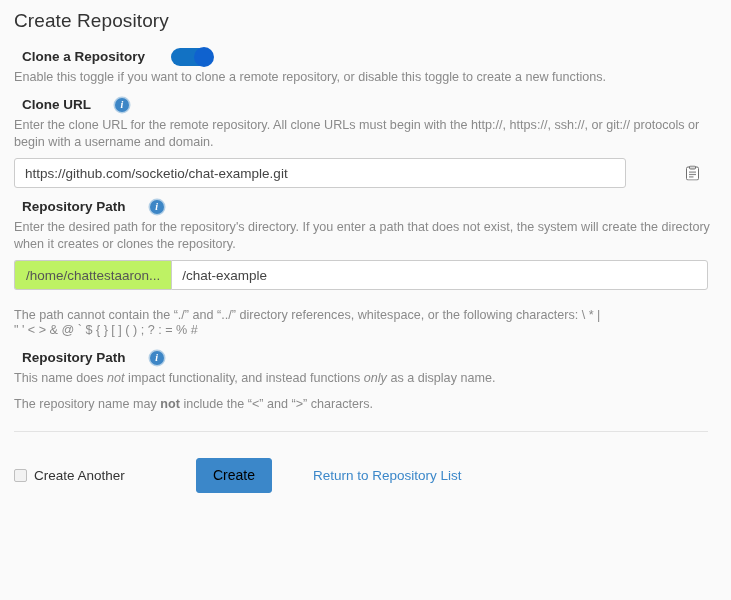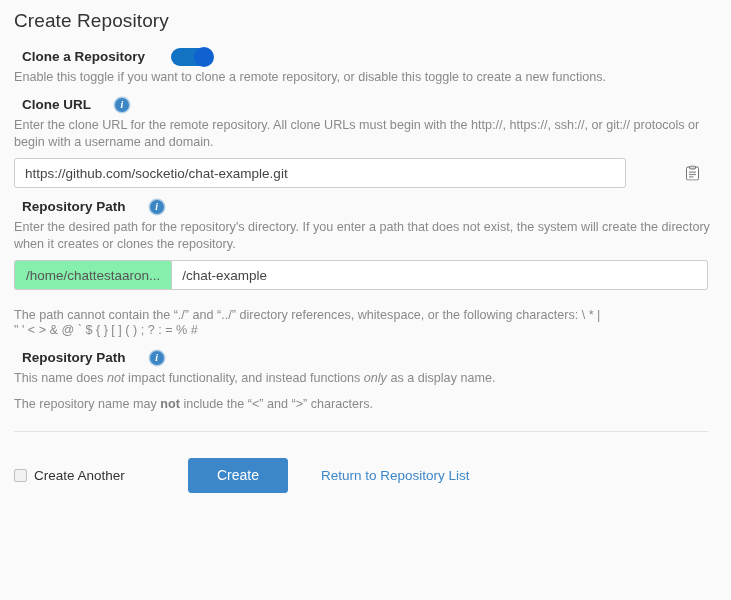--- a/index.html
+++ b/index.html
@@ -125,21 +125,21 @@
 
   .input-group {
     display: flex;
     width: 694px;
     height: 30px;
   }
   .input-group .prefix {
     display: flex;
     align-items: center;
     padding: 8px 11px;
-    background: #86efac;
+    background: #bef264;
     border: 1px solid #cccccc;
     border-right: none;
     border-radius: 3px 0 0 3px;
     font-size: 13.5px;
     color: #555555;
     white-space: nowrap;
   }
   .input-group .text-input {
     flex: 1;
     width: auto;
@@ -150,21 +150,21 @@
     border: none;
     border-top: 1px solid #e3e3e3;
     margin: 18px 0 0 0;
     width: 694px;
   }
 
   .footer {
     display: flex;
     align-items: center;
     margin-top: 26px;
-    gap: 8px;
+    gap: 16px;
   }
   .checkbox-wrap {
     display: flex;
     align-items: center;
     gap: 7px;
     cursor: pointer;
     width: 166px;
   }
   .checkbox {
     width: 13px;
@@ -176,24 +176,24 @@
     flex: none;
   }
   .checkbox-label {
     font-size: 13.5px;
     color: #333333;
   }
   .btn-create {
     background: #3b87c9;
     border: 1px solid #3b87c9;
     border-radius: 3px;
-    color: #ffffff;
+    color: #000000;
     font-size: 14px;
     font-family: "Liberation Sans", sans-serif;
-    padding: 8px 28px;
+    padding: 8px 16px;
     cursor: pointer;
     line-height: 17px;
   }
   .link-return {
     color: #3b87c9;
     font-size: 13.5px;
     text-decoration: none;
     margin-left: 25px;
     cursor: pointer;
   }

